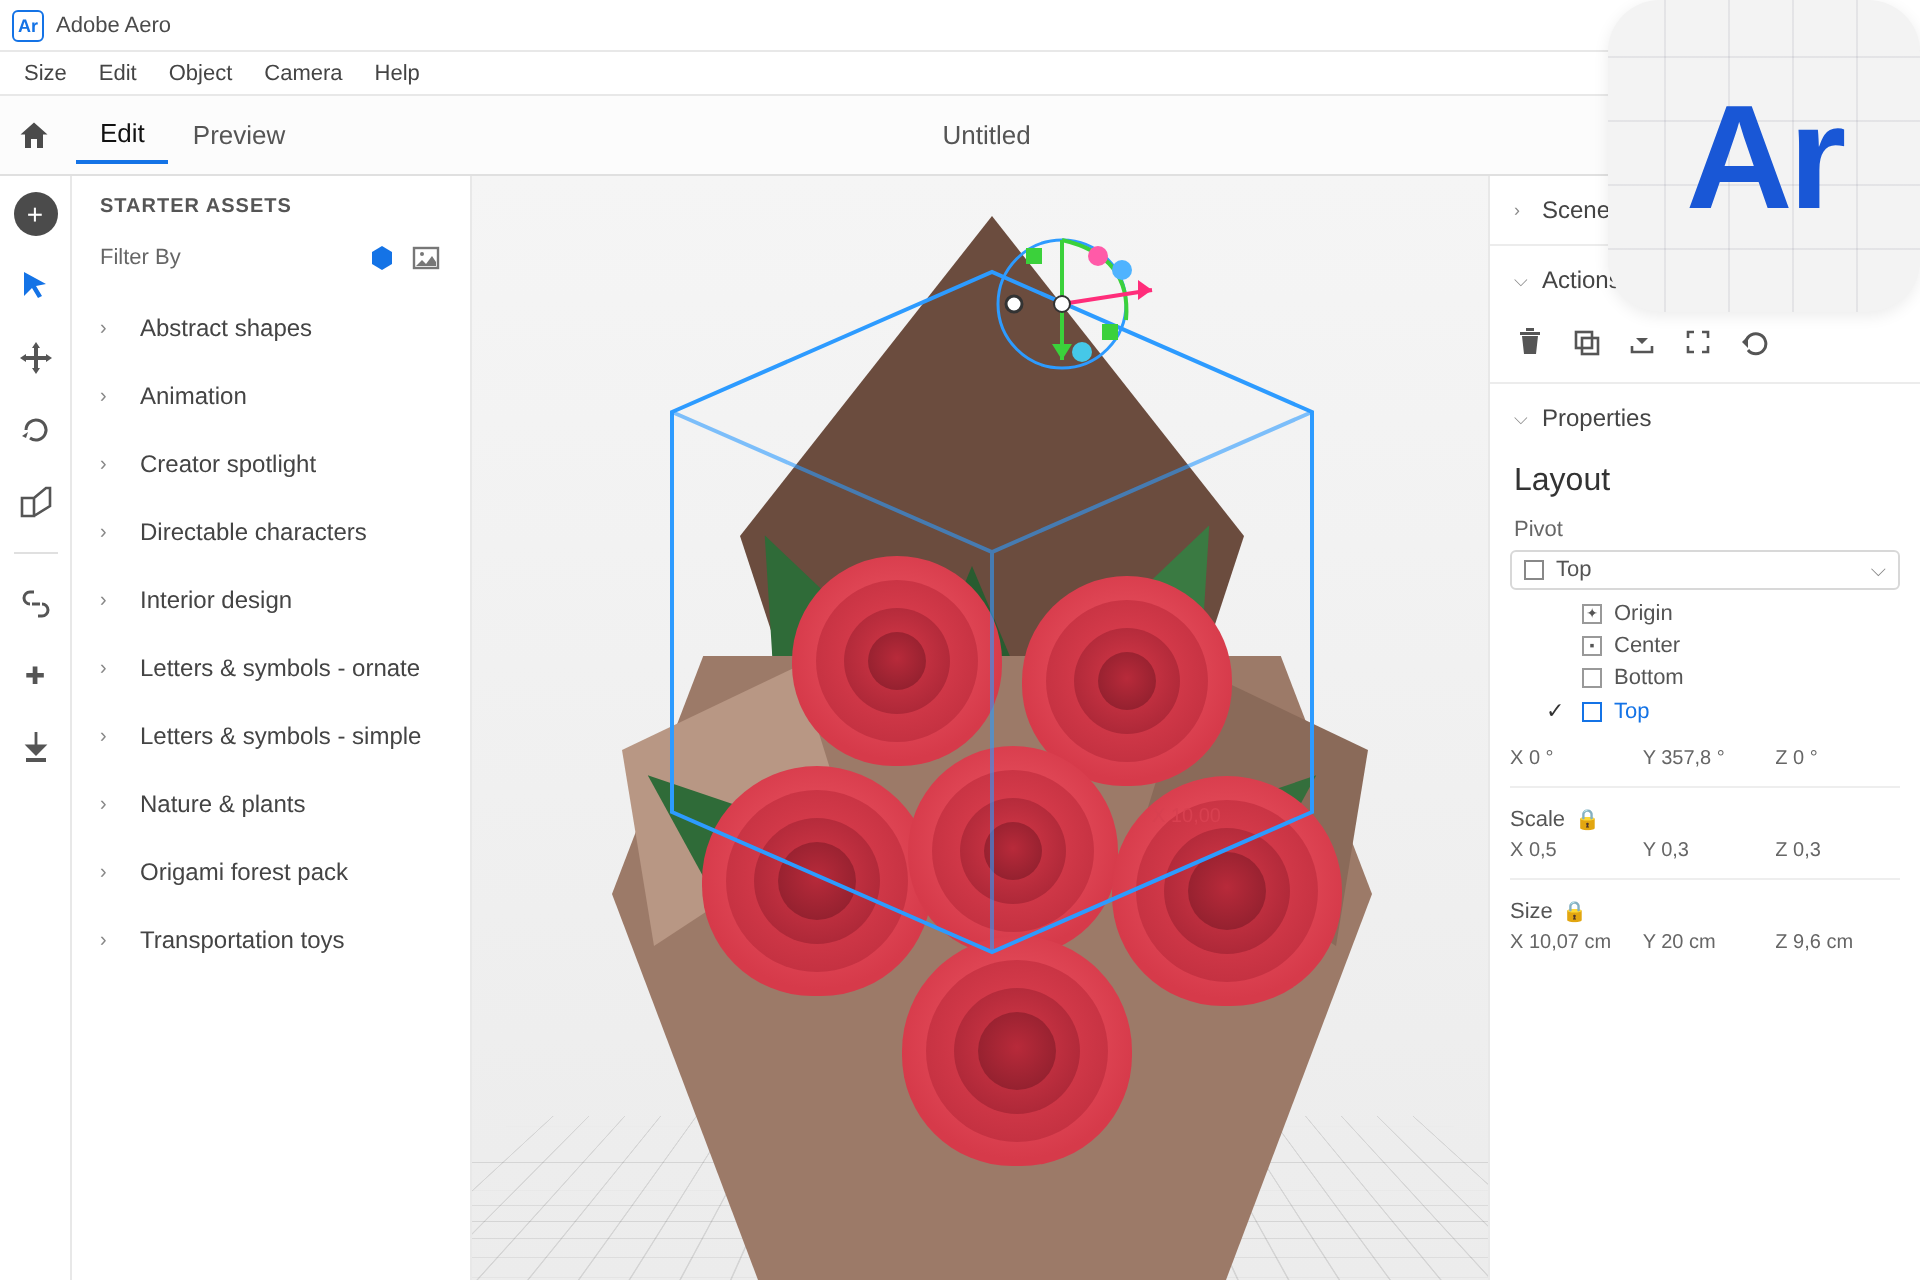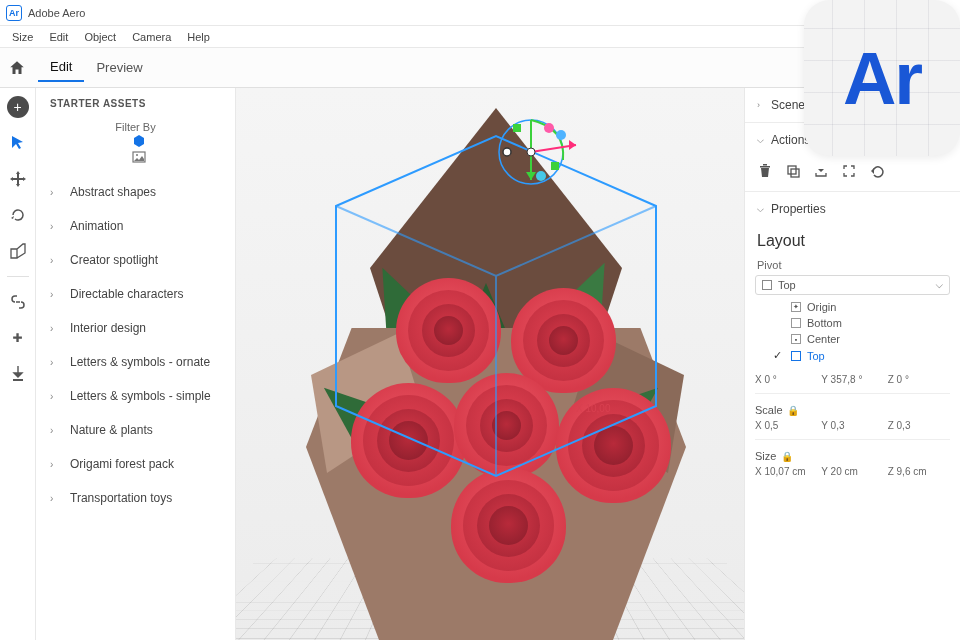--- a/index.html
+++ b/index.html
@@ -20,21 +20,21 @@
   
   .main { display: flex; height: calc(640px - 26px - 22px - 40px); }
   
   .left-tools { width: 36px; background: #fff; border-right: 1px solid #e8e8e8; display: flex; flex-direction: column; align-items: center; padding-top: 8px; gap: 14px; }
   .left-tools .tool { width: 22px; height: 22px; display: flex; align-items: center; justify-content: center; color: #555; cursor: pointer; }
   .left-tools .add { width: 22px; height: 22px; border-radius: 50%; background: #4b4b4b; color: #fff; font-size: 14px; line-height: 22px; text-align: center; }
   .left-tools .sep { height: 1px; width: 22px; background: #e0e0e0; }
   
   .assets { width: 200px; background: #fff; border-right: 1px solid #e8e8e8; display: flex; flex-direction: column; }
   .assets .panel-hdr { padding: 10px 14px 6px; font-size: 10px; letter-spacing: 0.5px; color: #555; font-weight: 600; }
-  .assets .filter-row { display: flex; align-items: center; padding: 6px 14px 10px; font-size: 11px; color: #666; flex-direction: column; }
+  .assets .filter-row { display: flex; align-items: center; padding: 6px 14px 10px; font-size: 11px; color: #666; }
   .assets .filter-row .sp { flex: 1; }
   .assets .filter-row .ic { width: 16px; height: 16px; margin-left: 6px; display: flex; align-items: center; justify-content: center; }
   .assets .cat { display: flex; align-items: center; padding: 10px 14px; font-size: 12px; color: #444; cursor: pointer; }
   .assets .cat .chev { width: 14px; color: #888; font-size: 10px; margin-right: 6px; }
   
   .viewport { flex: 1; position: relative; overflow: hidden; background: linear-gradient(#f5f5f5 0%, #ececec 100%); }
   .grid-floor { position: absolute; bottom: -40px; left: -120px; right: -120px; height: 420px; 
     background: repeating-linear-gradient(to right, transparent 0 28px, rgba(0,0,0,0.1) 28px 29px),
                 repeating-linear-gradient(to bottom, transparent 0 28px, rgba(0,0,0,0.1) 28px 29px);
     transform: perspective(600px) rotateX(62deg); transform-origin: bottom center; }
@@ -116,20 +116,21 @@
   <span>Camera</span>
   <span>Help</span>
 </div>
 
 <div class="toolbar">
   <svg class="home-ic" viewBox="0 0 24 24">
       <path fill="#4b4b4b" d="M12 3l9 8h-3v9h-4v-6H10v6H6v-9H3z"></path>
     </svg>
   <div class="tab active">Edit</div>
   <div class="tab">Preview</div>
+  <div class="doc-title">Untitled</div>
 </div>
 
 <div class="main">
 
   <div class="left-tools">
     <div class="add">+</div>
     <div class="tool">
         <svg width="16" height="16" viewBox="0 0 16 16">
           <path fill="#1473e6" d="M2 1l11 6-5 1 3 5-2 1-3-5-4 4z"></path>
         </svg>
@@ -357,27 +358,27 @@
         <span>Top</span>
       </div>
       <div class="pivot-opts">
         <div class="opt">
             <span class="ck"></span>
             <span class="box">✦</span>
             <span>Origin</span>
           </div>
         <div class="opt">
             <span class="ck"></span>
-            <span class="box"></span>
-            <span>Bottom</span>
+            <span class="box">▪</span>
+            <span>Center</span>
           </div>
         <div class="opt">
             <span class="ck"></span>
-            <span class="box">▪</span>
-            <span>Center</span>
+            <span class="box"></span>
+            <span>Bottom</span>
           </div>
         <div class="opt sel">
             <span class="ck">✓</span>
             <span class="box" style="border-color:#1473e6"></span>
             <span>Top</span>
           </div>
       </div>
       <div class="xyz-row">
         <div class="cell">X  0 °</div>
         <div class="cell">Y  357,8 °</div>

